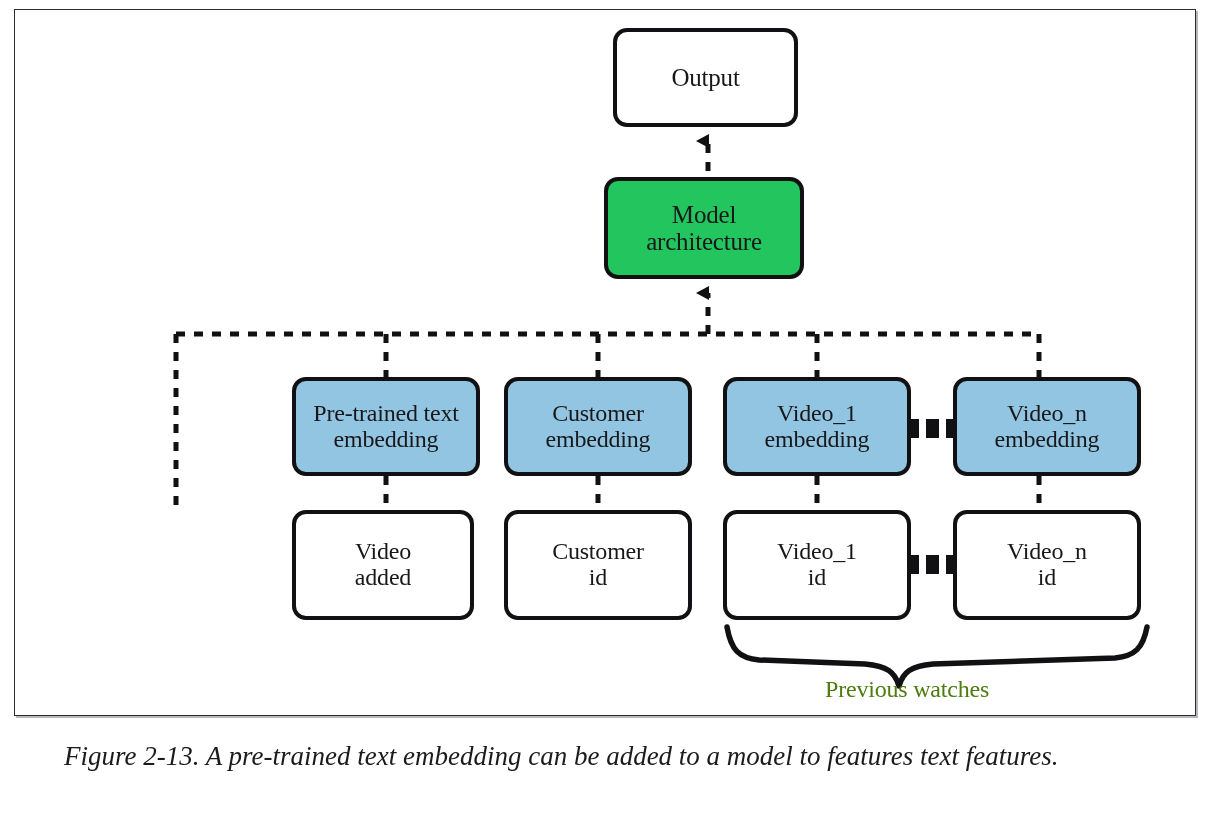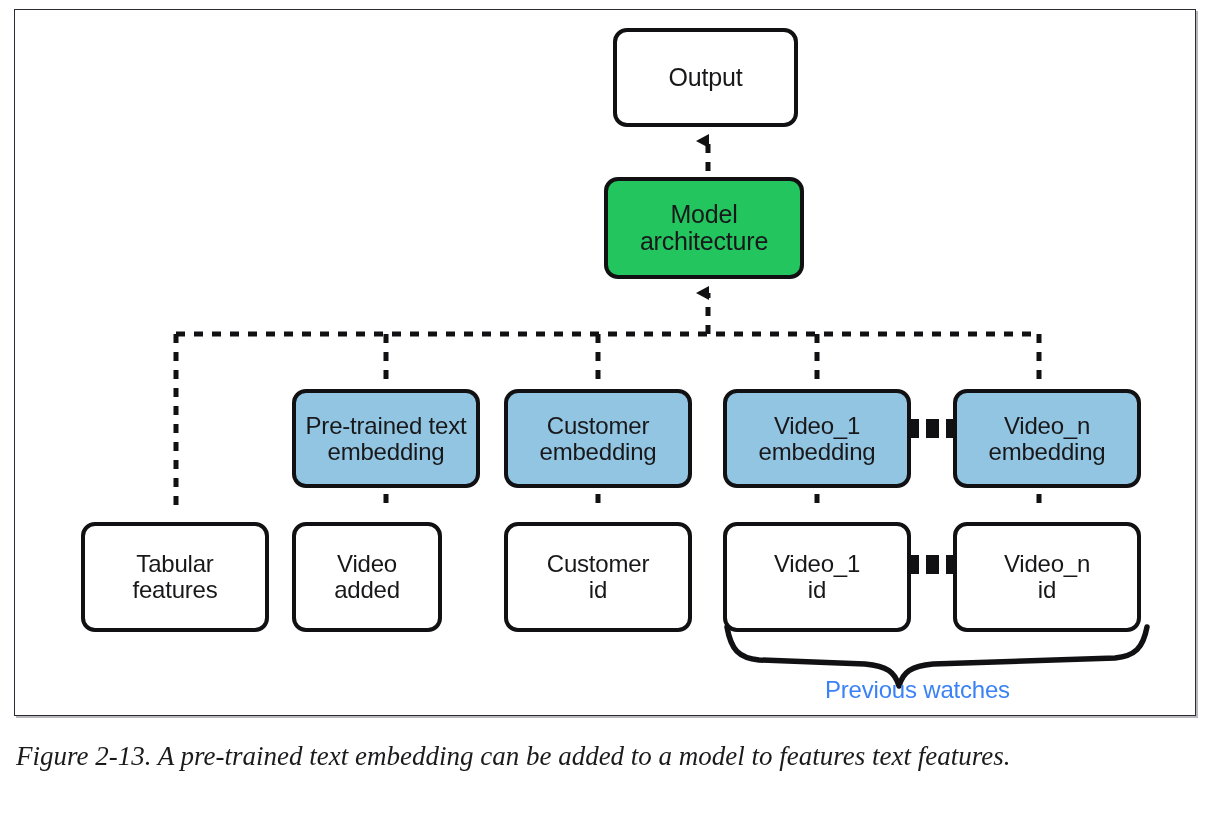--- a/index.html
+++ b/index.html
@@ -14,20 +14,21 @@
   #page{position:relative;width:1210px;height:824px;}
 
   
   #figure-frame{
     position:absolute;left:14px;top:9px;
     width:1182px;height:707px;
     border:1.5px solid #2b2b32;
     background:#ffffff;
     box-sizing:border-box;
     box-shadow:2px 2px 0 0 #b8b8bc;
+    font-family:Liberation Serif, serif;
   }
 
   
   #diagram{position:absolute;left:0;top:0;width:1182px;height:707px;display:block;}
 
   
   .node{
     position:absolute;
     box-sizing:border-box;
     border:4px solid #111113;
@@ -39,43 +40,43 @@
     line-height:1.08;
     color:#18181a;
     letter-spacing:-0.2px;
   }
   .node .lbl{display:block;width:100%;padding:0 6px;}
   .node.white{background:#ffffff;}
   .node.blue{background:#92c5e2;}
   .node.lightblue{background:#22c55e;}
 
   .f24{font-size:25px;}
-  .f23{font-size:24px;margin-top:12px;}
+  .f23{font-size:24px;}
 
   
   #prev-watches-label{
     position:absolute;
     font-size:24px;
-    color:#3b82f6;
+    color:#4d7c0f;
     white-space:nowrap;
     letter-spacing:-0.2px;
   }
 
   
   #caption{
     position:absolute;
     left:16px;top:737px;
     width:1160px;
     font-family:"Liberation Serif", serif;
     font-style:italic;
     font-size:27px;
     line-height:1.42;
     color:#1b1b1d;
   }
-  #caption .figlabel{font-style:italic;}
+  #caption .figlabel{font-style:italic;margin-left:48px;}
 </style>
 </head>
 <body>
 
 <div id="page">
 
   <div id="figure-frame">
 
     <svg id="diagram" viewBox="0 0 1182 707">
       <defs>
@@ -155,28 +156,22 @@
       </span>
     </div>
 
     <div class="node blue f23" style="left:938px;top:367px;width:188px;height:99px;">
       <span class="lbl">
         <span>Video_n</span><br>
         <span>embedding</span>
       </span>
     </div>
 
-    <div class="node white f23" style="left:66px;top:500px;width:188px;height:110px;">
-      <span class="lbl">
-        <span>Tabular</span><br>
-        <span>features</span>
-      </span>
-    </div>
-
-    <div class="node white f23" style="left:277px;top:500px;width:150px;height:110px;">
+
+    <div class="node white f23" style="left:277px;top:500px;width:182px;height:110px;">
       <span class="lbl">
         <span>Video</span><br>
         <span>added</span>
       </span>
     </div>
 
     <div class="node white f23" style="left:489px;top:500px;width:188px;height:110px;">
       <span class="lbl">
         <span>Customer</span><br>
         <span>id</span>

